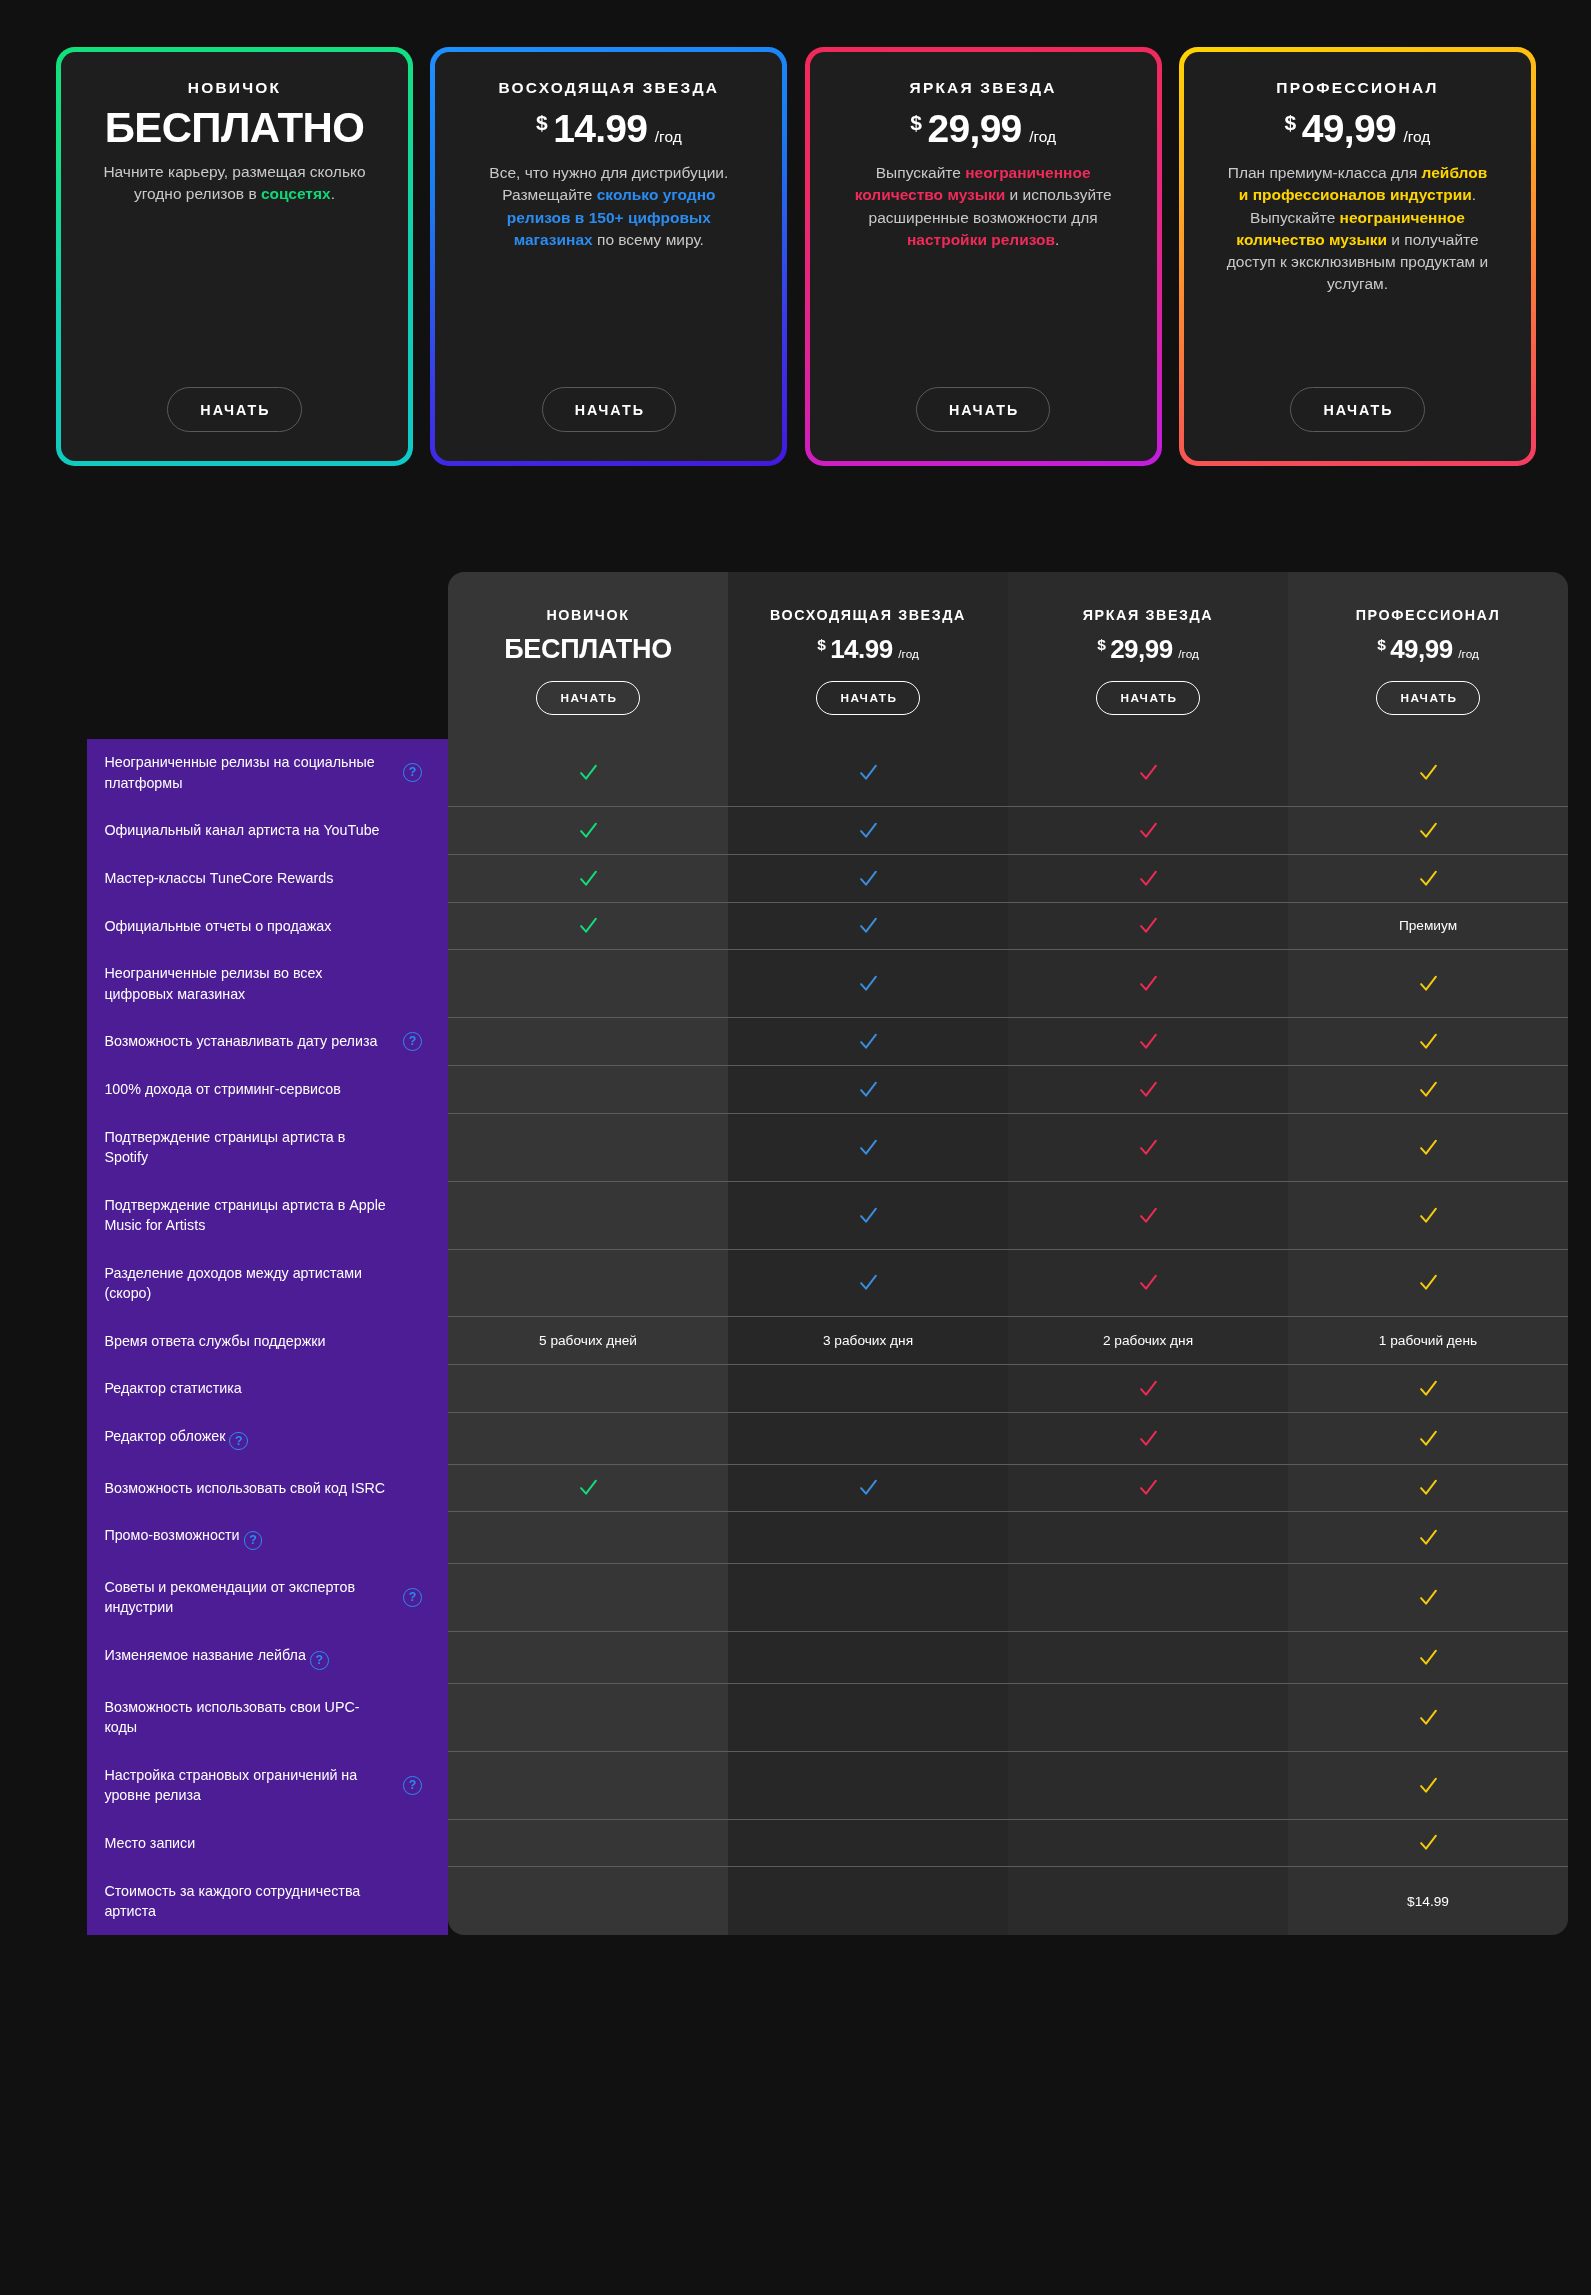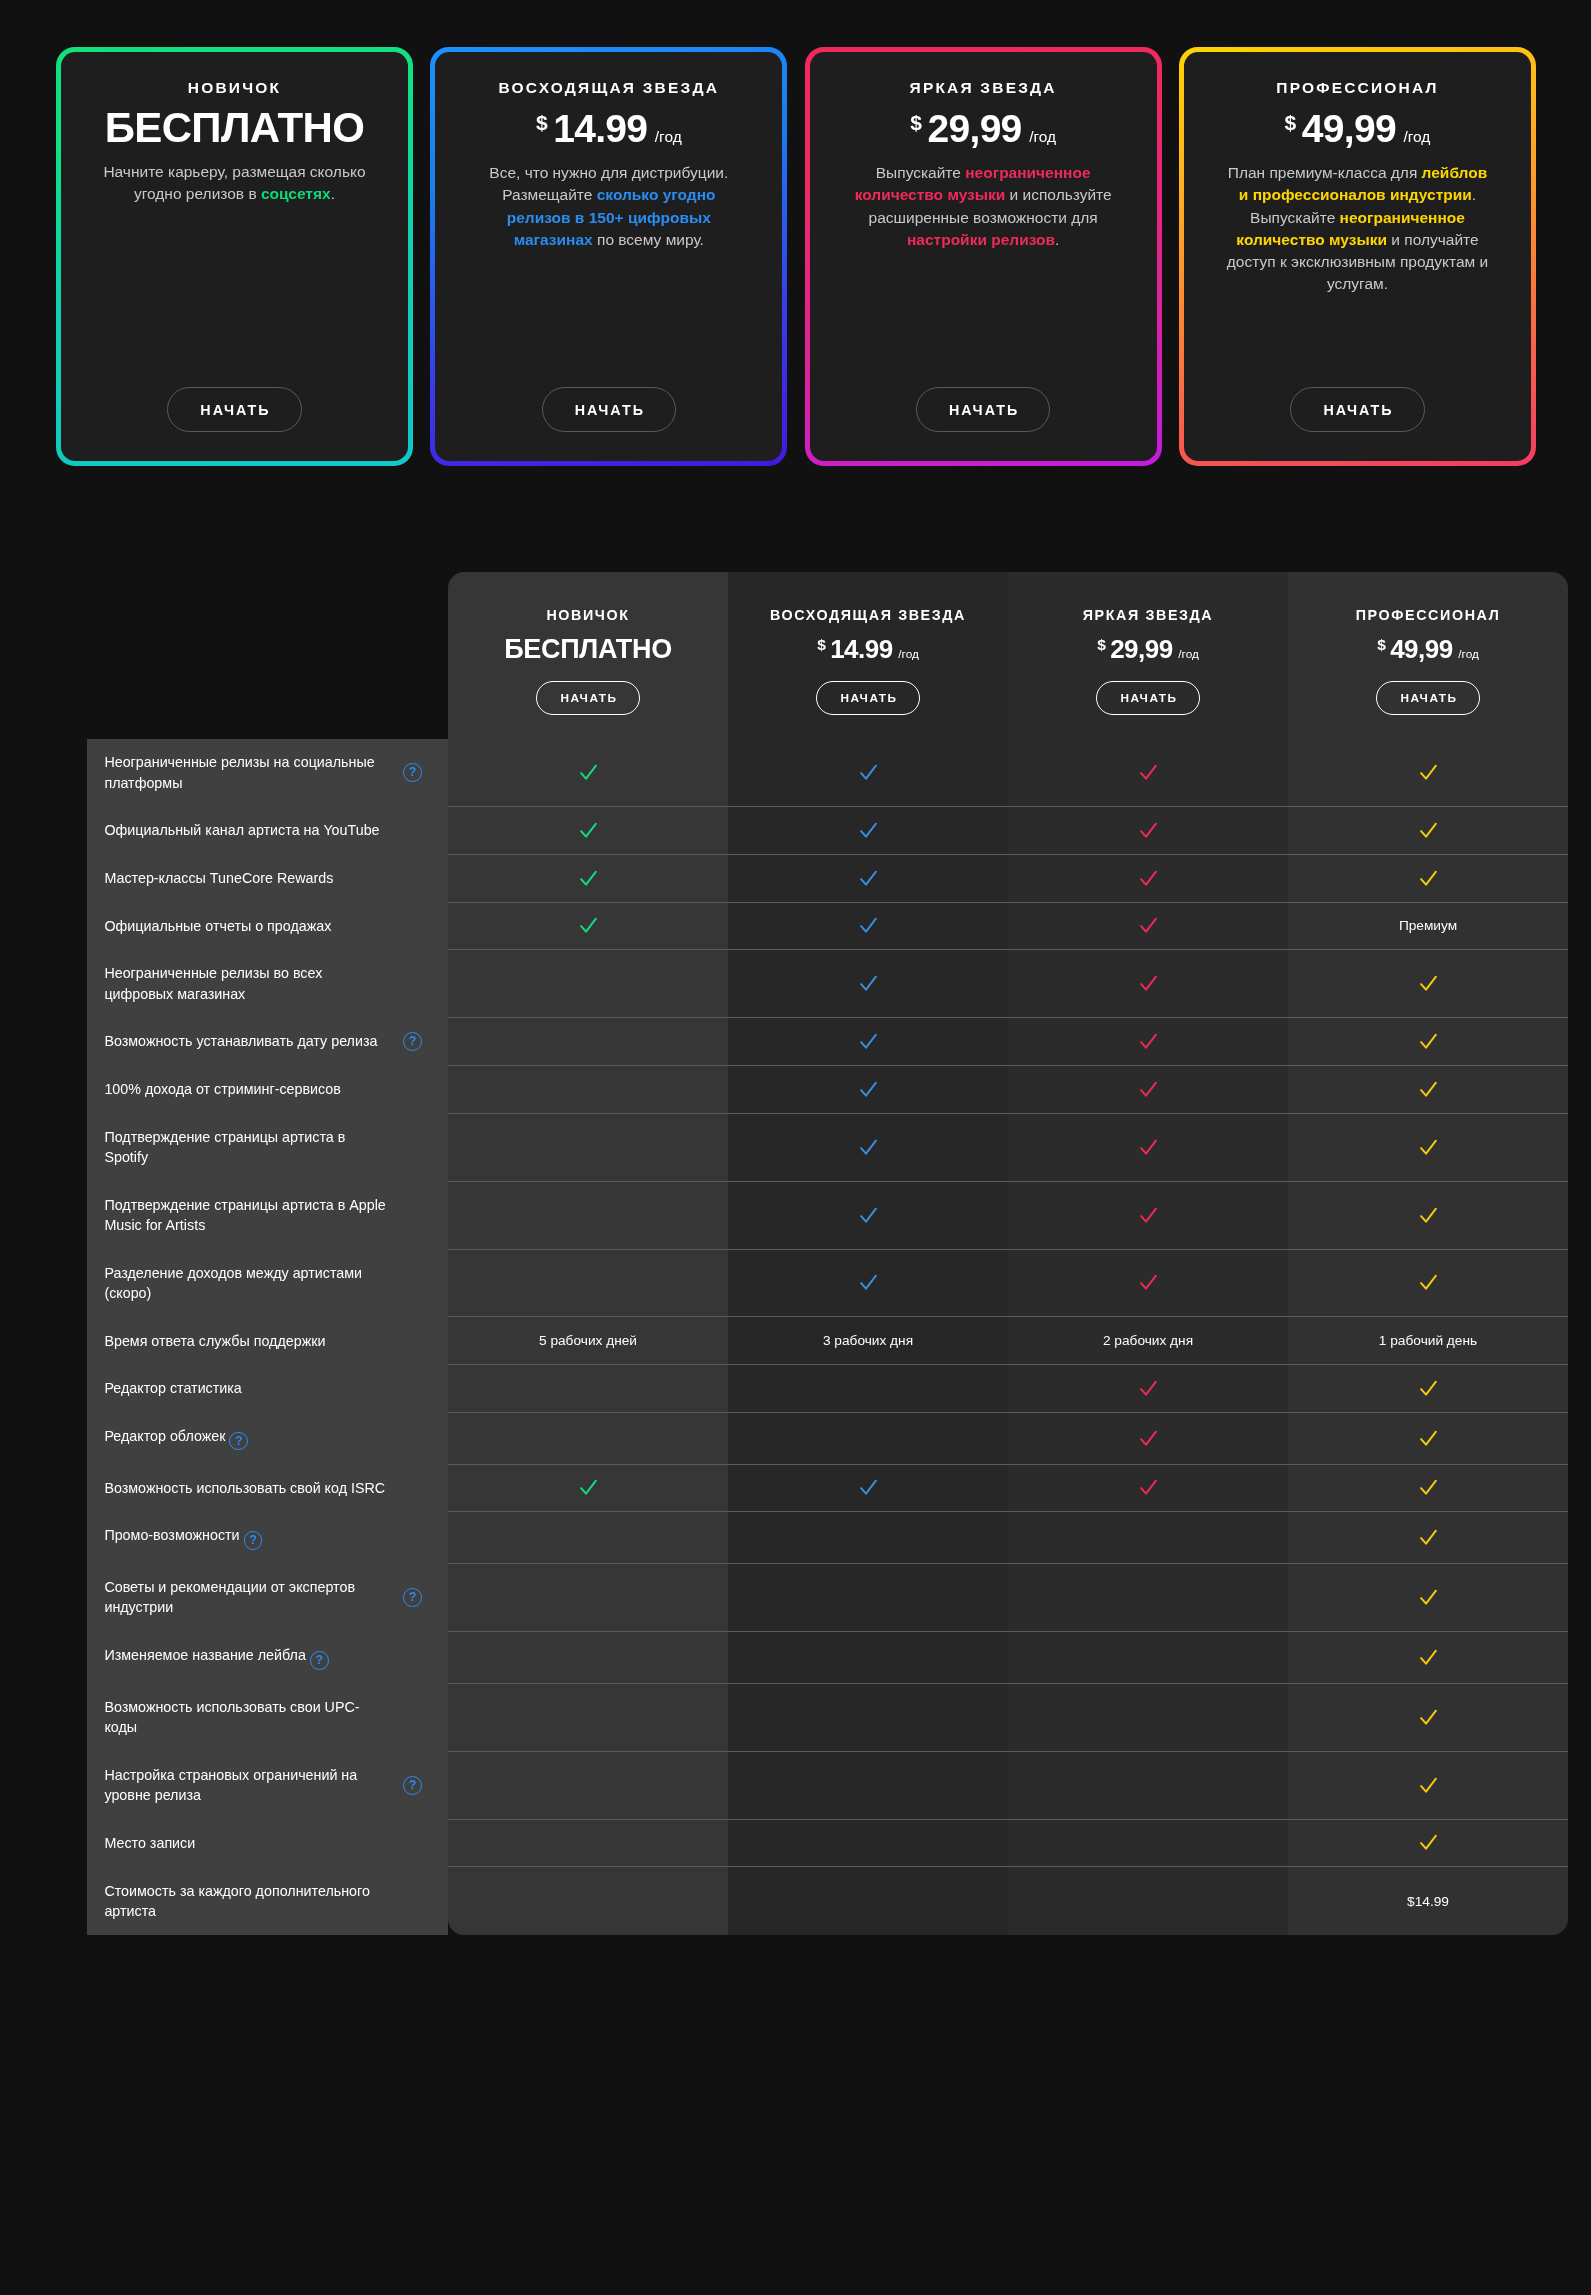--- a/index.html
+++ b/index.html
@@ -186,21 +186,21 @@
     font-weight: 700;
     letter-spacing: 1.5px;
     padding: 9.3px 21px 8.7px 23px;
     cursor: pointer;
     font-family: "Liberation Sans", sans-serif;
     white-space: nowrap;
   }
 
   
   .feat-label {
-    background: #404040;
+    background: #4c1d95;
     color: #ffffff;
     font-size: 14.3px;
     line-height: 1.42;
     padding: 13.7px 26px 13.7px 17.4px;
     vertical-align: middle;
     position: relative;
   }
   .feat-label-in {
     display: flex;
     align-items: center;
@@ -664,21 +664,21 @@
           <td class="plan-cell col-0"></td>
           <td class="plan-cell col-1"></td>
           <td class="plan-cell col-2"></td>
           <td class="plan-cell col-3"><span class="chk"><svg viewBox="0 0 34 34" xmlns="http://www.w3.org/2000/svg" aria-hidden="true">
                 <path d="M5 18 L13 27 L29 6" fill="none" stroke="#f5cb0c" stroke-width="3.2" stroke-linecap="round" stroke-linejoin="round"></path>
               </svg></span></td>
         </tr>
         <tr class=" last-feat-row">
           <td class="feat-label">
             <div class="feat-label-in">
-              <span class="feat-text">Стоимость за каждого дополнительного артиста</span>
+              <span class="feat-text">Стоимость за каждого сотрудничества артиста</span>
               <span class="help-spacer"></span>
             </div>
           </td>
           <td class="plan-cell col-0"></td>
           <td class="plan-cell col-1"></td>
           <td class="plan-cell col-2"></td>
           <td class="plan-cell col-3"><span>$14.99</span></td>
         </tr>
       </tbody>
   </table>

